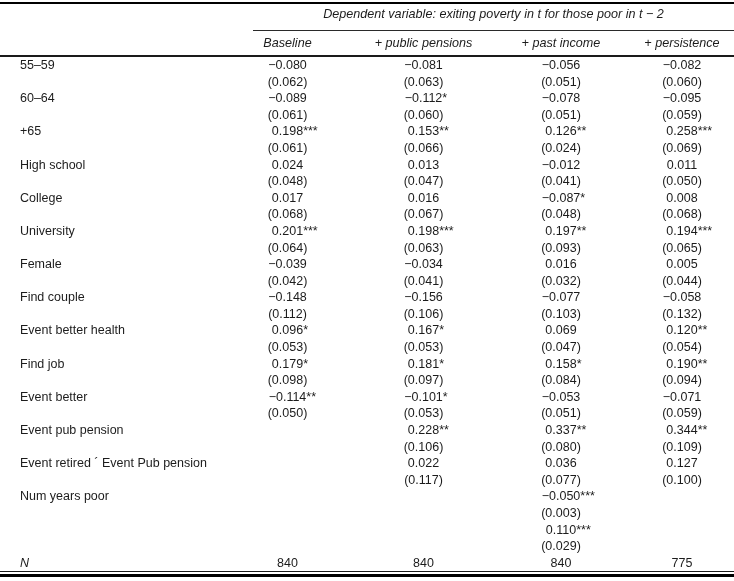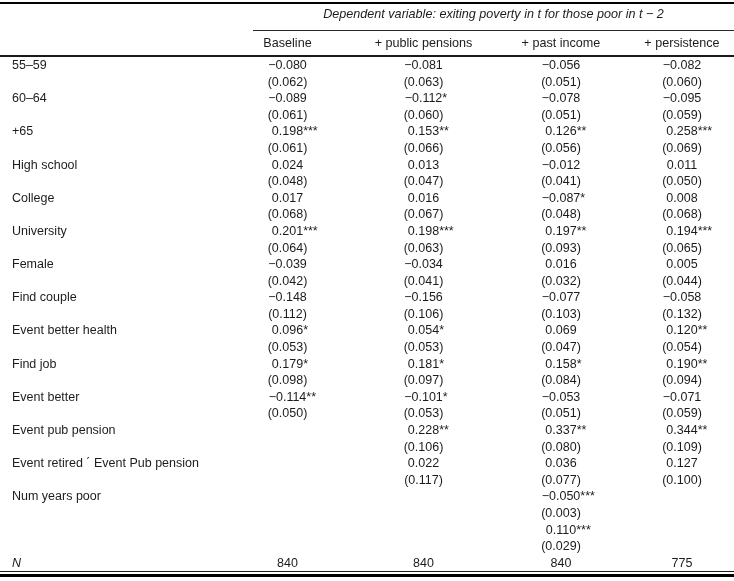--- a/index.html
+++ b/index.html
@@ -42,21 +42,22 @@
     height: 16.6px;
     display: flex;
     align-items: center;
   }
   .num {
     justify-content: center;
     text-align: center;
   }
   .label {
     justify-content: flex-start;
-    padding-left: 12px;
+    padding-left: 0;
+    margin-left: 20px;
   }
   .stars {
     display: inline-block;
     width: 0;
     white-space: nowrap;
   }
 
   
   .hrow1 {
     display: grid;
@@ -70,20 +71,21 @@
     display: flex;
     align-items: center;
     justify-content: center;
     font-style: italic;
     font-size: 12.6px;
     padding-bottom: 6px;
   }
   .hrow2 .cell {
     height: 24px;
     font-size: 12.6px;
+    font-style: italic;
   }
   .italic { font-style: italic; }
 </style>
 </head>
 <body>
 
 <div class="table-wrap">
 
   <div class="rule rule-top"></div>
 
@@ -146,21 +148,21 @@
           <span>0.126</span>
           <span class="stars">**</span>
         </div>
     <div class="cell num l">
           <span>0.258</span>
           <span class="stars">***</span>
         </div>
     <div class="cell label l"></div>
     <div class="cell num l">(0.061)</div>
     <div class="cell num l">(0.066)</div>
-    <div class="cell num l">(0.056)</div>
+    <div class="cell num l">(0.024)</div>
     <div class="cell num l">(0.069)</div>
   </div>
 
   <div class="grid trow">
     <div class="cell label l">High school</div>
     <div class="cell num l">0.024</div>
     <div class="cell num l">0.013</div>
     <div class="cell num l">−0.012</div>
     <div class="cell num l">0.011</div>
     <div class="cell label l"></div>
@@ -237,21 +239,21 @@
     <div class="cell num l">(0.132)</div>
   </div>
 
   <div class="grid trow">
     <div class="cell label l">Event better health</div>
     <div class="cell num l">
           <span>0.096</span>
           <span class="stars">*</span>
         </div>
     <div class="cell num l">
-          <span>0.054</span>
+          <span>0.167</span>
           <span class="stars">*</span>
         </div>
     <div class="cell num l">0.069</div>
     <div class="cell num l">
           <span>0.120</span>
           <span class="stars">**</span>
         </div>
     <div class="cell label l"></div>
     <div class="cell num l">(0.053)</div>
     <div class="cell num l">(0.053)</div>

